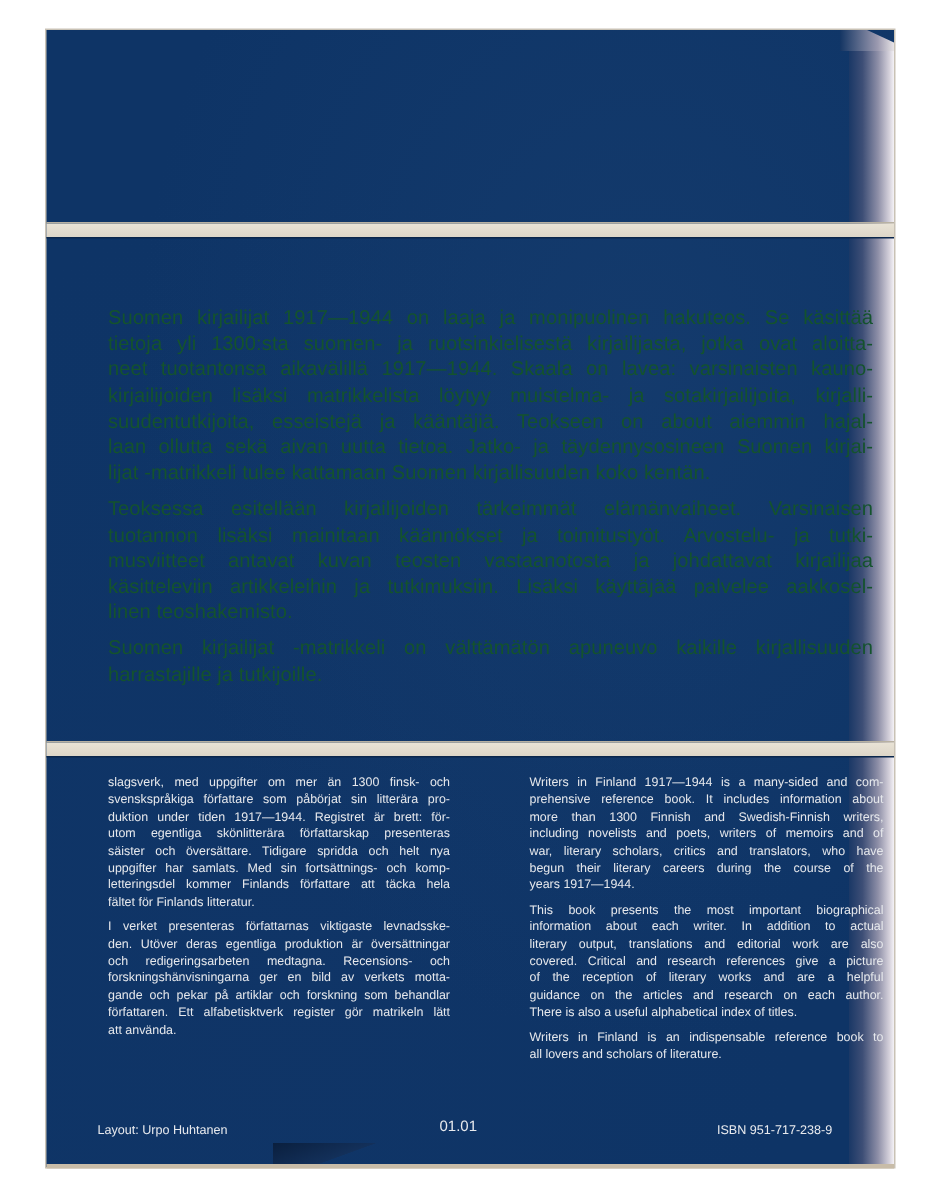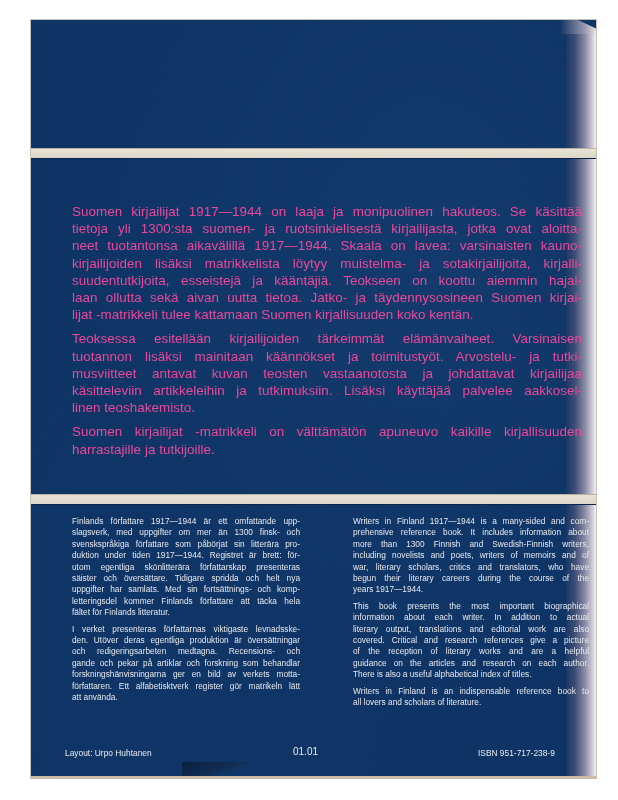--- a/index.html
+++ b/index.html
@@ -26,21 +26,21 @@
     }
     .stripe {
       position:absolute; left:31px; width:565px; height:9px;
       background:linear-gradient(to bottom,#e9e3d6,#ddd6c8);
       border-top:1px solid #b8b1a2; border-bottom:1px solid #0a264c;
     }
     .stripe.top { top:148px; }
     .stripe.bottom { top:494px; }
     .main-text {
       position:absolute; left:72px; top:203px; width:510px;
-      color:#ec4899; font-size:13.4px; line-height:17.2px; letter-spacing:0.05px;
+      color:#14532d; font-size:13.4px; line-height:17.2px; letter-spacing:0.05px;
     }
     .main-text .para { margin-bottom:7px; }
     .line { display:block; white-space:nowrap; text-align:justify; text-align-last:justify; }
     .line.last { text-align-last:left; }
     .small-col {
       position:absolute; top:516px; color:#e6e8ec; font-size:8.3px; line-height:11.4px;
     }
     .small-col.sv { left:72px; width:228px; }
     .small-col.en { left:321px; width:236px;margin-left:32px; }
     .small-col .para { margin-bottom:5px; }
@@ -65,55 +65,54 @@
 <div class="spine-top"></div>
 <div class="stripe top"></div>
 <div class="stripe bottom"></div>
 
 <div class="main-text">
   <div class="para">
     <span class="line">Suomen kirjailijat 1917—1944 on laaja ja monipuolinen hakuteos. Se käsittää</span>
     <span class="line">tietoja yli 1300:sta suomen- ja ruotsinkielisestä kirjailijasta, jotka ovat aloitta-</span>
     <span class="line">neet tuotantonsa aikavälillä 1917—1944. Skaala on lavea: varsinaisten kauno-</span>
     <span class="line">kirjailijoiden lisäksi matrikkelista löytyy muistelma- ja sotakirjailijoita, kirjalli-</span>
-    <span class="line">suudentutkijoita, esseistejä ja kääntäjiä. Teokseen on koottu aiemmin hajal-</span>
+    <span class="line">suudentutkijoita, esseistejä ja kääntäjiä. Teokseen on about aiemmin hajal-</span>
     <span class="line">laan ollutta sekä aivan uutta tietoa. Jatko- ja täydennysosineen Suomen kirjai-</span>
     <span class="line last">lijat -matrikkeli tulee kattamaan Suomen kirjallisuuden koko kentän.</span>
   </div>
   <div class="para">
     <span class="line">Teoksessa esitellään kirjailijoiden tärkeimmät elämänvaiheet. Varsinaisen</span>
     <span class="line">tuotannon lisäksi mainitaan käännökset ja toimitustyöt. Arvostelu- ja tutki-</span>
     <span class="line">musviitteet antavat kuvan teosten vastaanotosta ja johdattavat kirjailijaa</span>
     <span class="line">käsitteleviin artikkeleihin ja tutkimuksiin. Lisäksi käyttäjää palvelee aakkosel-</span>
     <span class="line last">linen teoshakemisto.</span>
   </div>
   <div class="para">
     <span class="line">Suomen kirjailijat -matrikkeli on välttämätön apuneuvo kaikille kirjallisuuden</span>
     <span class="line last">harrastajille ja tutkijoille.</span>
   </div>
 </div>
 
 <div class="small-col sv">
   <div class="para">
-    <span class="line">Finlands författare 1917—1944 är ett omfattande upp-</span>
     <span class="line">slagsverk, med uppgifter om mer än 1300 finsk- och</span>
     <span class="line">svenskspråkiga författare som påbörjat sin litterära pro-</span>
     <span class="line">duktion under tiden 1917—1944. Registret är brett: för-</span>
     <span class="line">utom egentliga skönlitterära författarskap presenteras</span>
     <span class="line">säister och översättare. Tidigare spridda och helt nya</span>
     <span class="line">uppgifter har samlats. Med sin fortsättnings- och komp-</span>
     <span class="line">letteringsdel kommer Finlands författare att täcka hela</span>
     <span class="line last">fältet för Finlands litteratur.</span>
   </div>
   <div class="para">
     <span class="line">I verket presenteras författarnas viktigaste levnadsske-</span>
     <span class="line">den. Utöver deras egentliga produktion är översättningar</span>
     <span class="line">och redigeringsarbeten medtagna. Recensions- och</span>
+    <span class="line">forskningshänvisningarna ger en bild av verkets motta-</span>
     <span class="line">gande och pekar på artiklar och forskning som behandlar</span>
-    <span class="line">forskningshänvisningarna ger en bild av verkets motta-</span>
     <span class="line">författaren. Ett alfabetisktverk register gör matrikeln lätt</span>
     <span class="line last">att använda.</span>
   </div>
 </div>
 
 <div class="small-col en">
   <div class="para">
     <span class="line">Writers in Finland 1917—1944 is a many-sided and com-</span>
     <span class="line">prehensive reference book. It includes information about</span>
     <span class="line">more than 1300 Finnish and Swedish-Finnish writers,</span>

